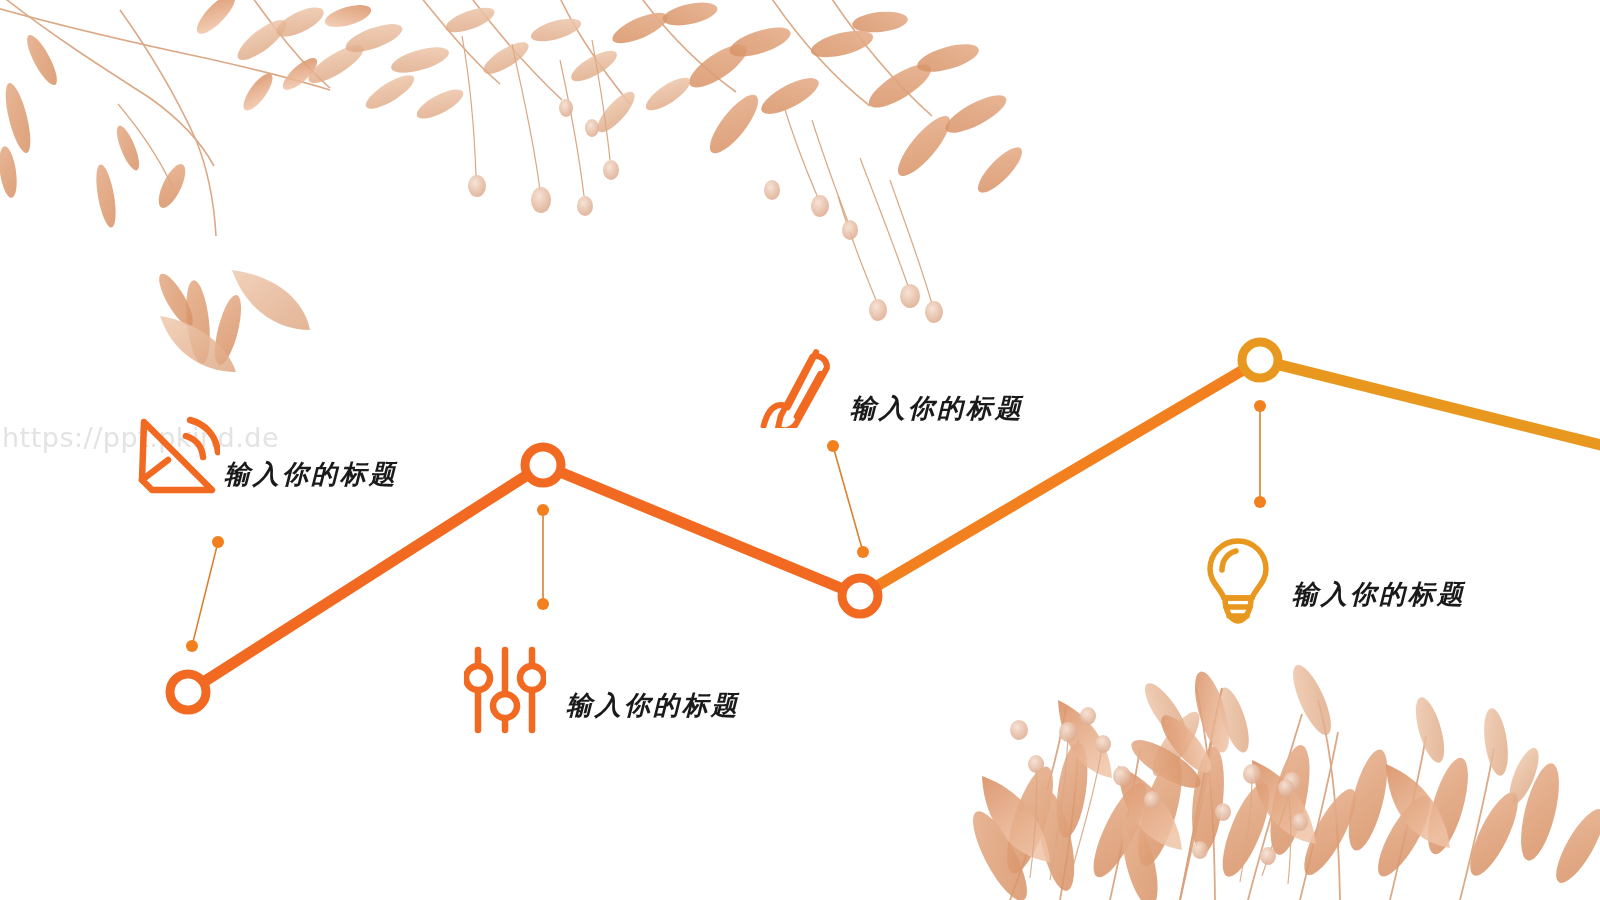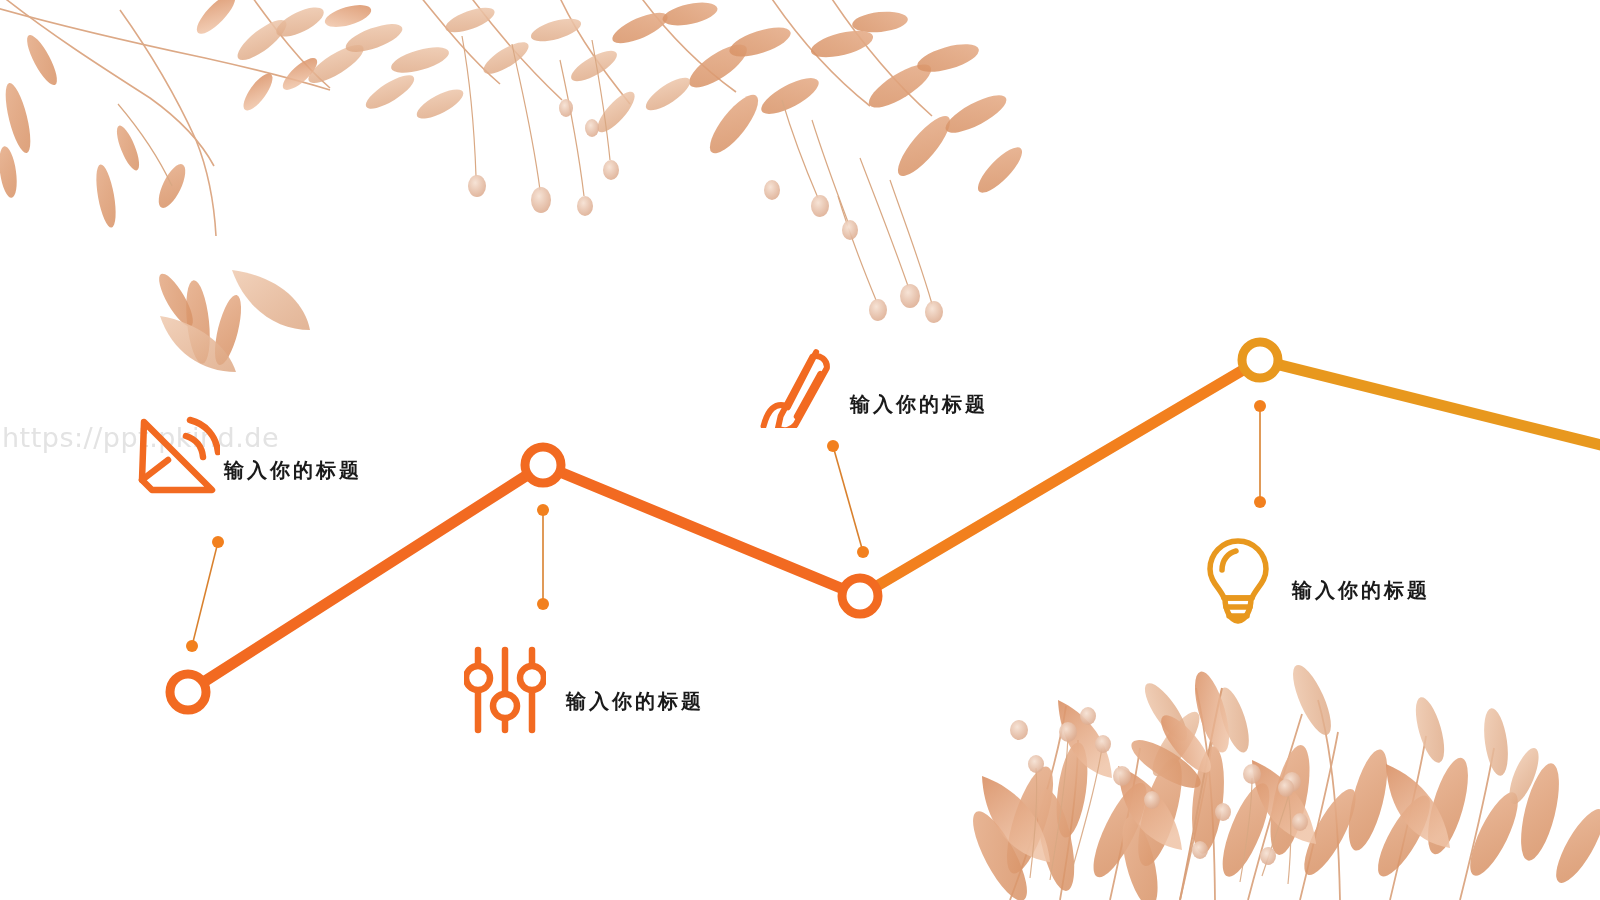--- a/index.html
+++ b/index.html
@@ -21,26 +21,27 @@
     letter-spacing:0.5px;
     color:#E3E3E3;
     font-family:"DejaVu Sans","Liberation Sans",sans-serif;
     white-space:nowrap;
     user-select:none;
   }
 
   
   .node-label{
     position:absolute;
-    font-size:20px;
+    font-size:26px;
     font-weight:700;
     color:#1A1A1A;
     letter-spacing:3px;
     white-space:nowrap;
     font-family:"DejaVu Sans","Liberation Sans",sans-serif;
+    font-style:italic;
   }
   .icon-box{ position:absolute; }
   .icon-box svg{ display:block; }
 </style>
 </head>
 <body>
 
 <div id="stage">
 
   <svg class="layer deco" viewBox="0 0 1600 900" width="1600" height="900">

